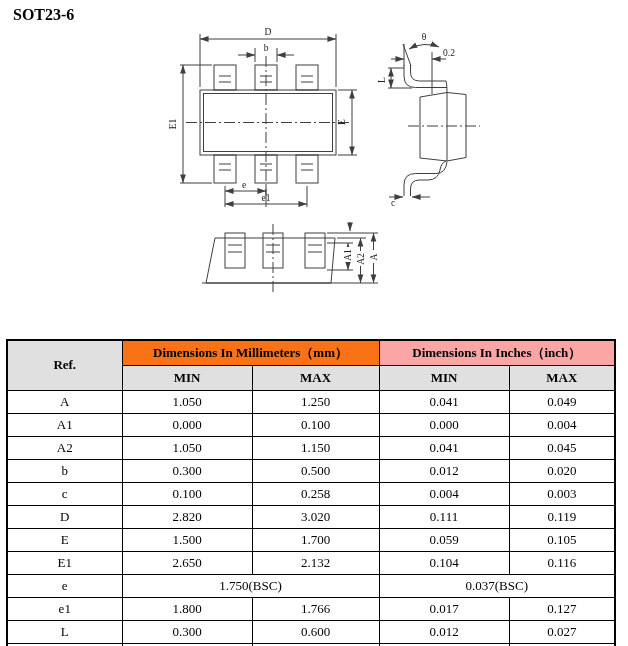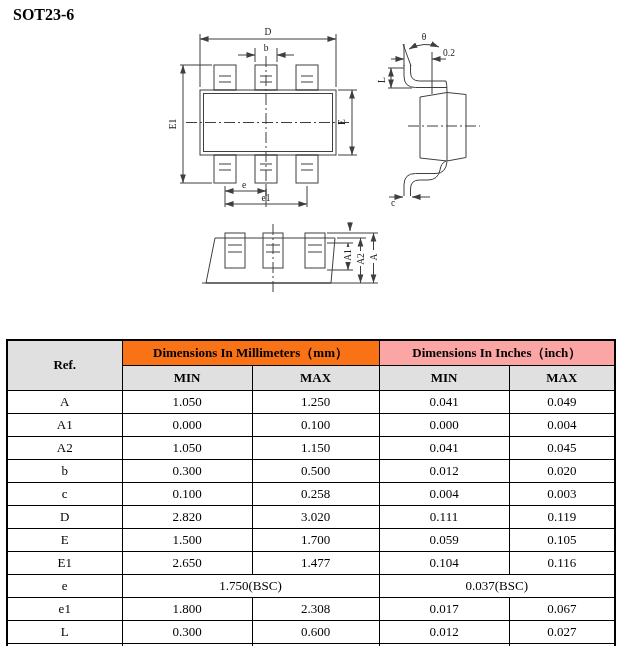--- a/index.html
+++ b/index.html
@@ -257,35 +257,35 @@
         <tr>
           <td>E</td>
           <td>1.500</td>
           <td>1.700</td>
           <td>0.059</td>
           <td>0.105</td>
         </tr>
         <tr>
           <td>E1</td>
           <td>2.650</td>
-          <td>1.477</td>
+          <td>2.132</td>
           <td>0.104</td>
           <td>0.116</td>
         </tr>
         <tr>
           <td>e</td>
           <td colspan="2">1.750(BSC)</td>
           <td colspan="2">0.037(BSC)</td>
         </tr>
         <tr>
           <td>e1</td>
           <td>1.800</td>
-          <td>2.308</td>
+          <td>1.766</td>
           <td>0.017</td>
-          <td>0.067</td>
+          <td>0.127</td>
         </tr>
         <tr>
           <td>L</td>
           <td>0.300</td>
           <td>0.600</td>
           <td>0.012</td>
           <td>0.027</td>
         </tr>
         <tr>
           <td>θ</td>

